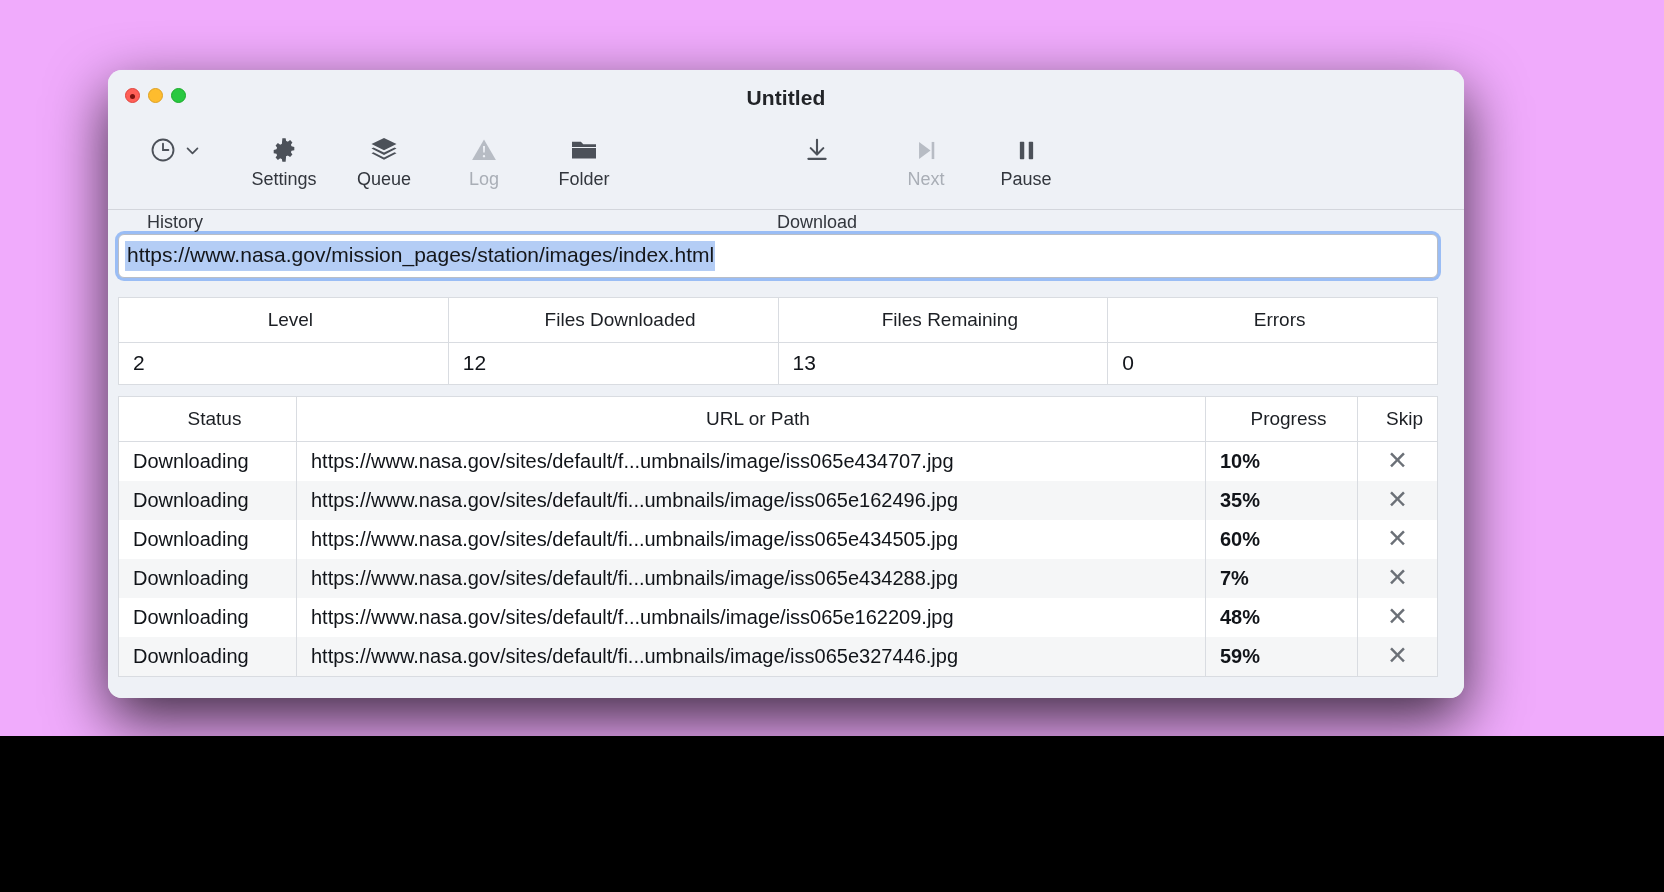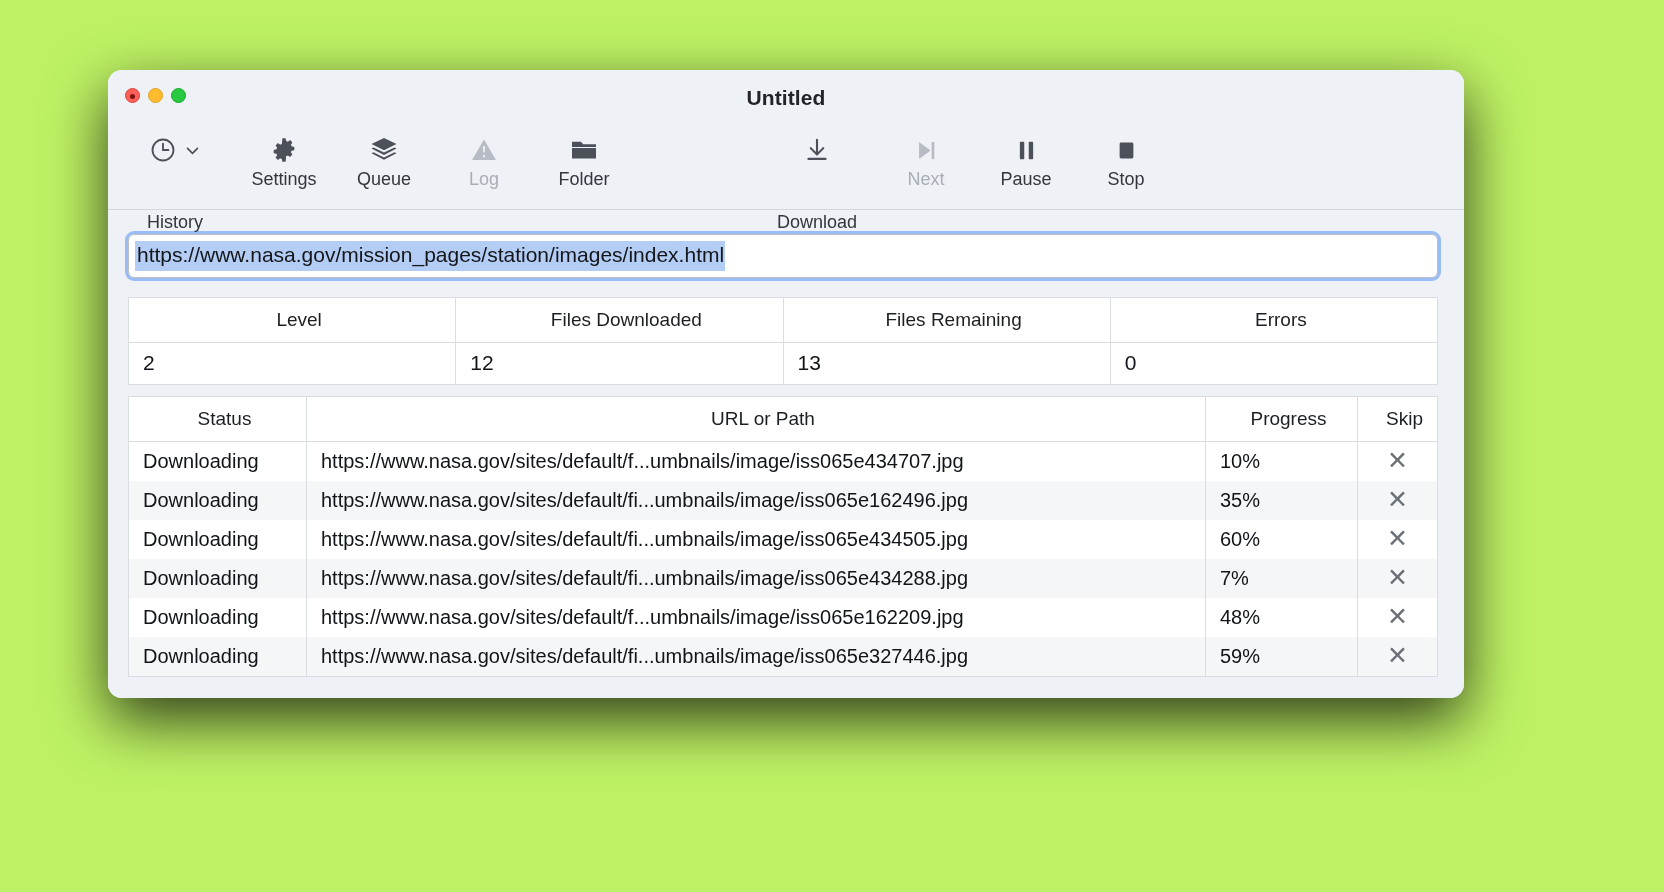--- a/index.html
+++ b/index.html
@@ -6,22 +6,22 @@
   * { box-sizing: border-box; }
   html, body {
     margin: 0; padding: 0;
     width: 1664px; height: 892px;
     background: #000000;
     font-family: "Liberation Sans", sans-serif;
     overflow: hidden;
   }
   #desktop {
     position: relative;
-    width: 1664px; height: 892px;
-    background: #bef264;
+    width: 1664px; height: 736px;
+    background: #f0abfc;
   }
 
   
   .window {
     position: absolute;
     left: 108px; top: 70px;
     width: 1356px; height: 628px;
     background: #eef1f6;
     border-radius: 14px;
     box-shadow: 0 22px 60px rgba(0,0,0,0.75),
@@ -120,21 +120,21 @@
     display: flex;
     align-items: center;
     gap: 7px;
     height: 36px;
     color: #4c5159;
   }
 
   
   .body {
     flex: 1;
-    padding: 24px 26px 0 20px;
+    padding: 24px 26px 0 10px;
     display: flex;
     flex-direction: column;
     background: #eef1f6;
   }
 
   
   .url-field {
     height: 44px;
     background: #ffffff;
     border: 1px solid #b9bec7;
@@ -199,21 +199,21 @@
     white-space: nowrap;
     overflow: hidden;
     text-overflow: clip;
   }
   .list-table td:last-child { border-right: none; }
   .list-table tbody tr:nth-child(even) td { background: #f5f6f7; }
   .list-table tbody tr:nth-child(odd)  td { background: #ffffff; }
 
   .col-status   { width: 178px; }
   .col-url      { width: auto; }
-  .col-progress { width: 152px; }
+  .col-progress { width: 152px; font-weight: bold; }
   .col-skip     { width: 80px; }
 
   .skip-cell {
     text-align: center;
     padding-left: 0 !important;
   }
   .skip-x {
     display: inline-block;
     color: #6b7077;
     font-size: 25px;
@@ -327,28 +327,20 @@
         <div class="tb-item">
           <span class="tb-icon">
             <svg width="27" height="27" viewBox="0 0 24 24" fill="currentColor">
               <rect x="6.1" y="4.3" width="3.9" height="15.4" rx="0.6"></rect>
               <rect x="14.0" y="4.3" width="3.9" height="15.4" rx="0.6"></rect>
             </svg>
           </span>
           <div class="tb-label">Pause</div>
         </div>
 
-        <div class="tb-item">
-          <span class="tb-icon">
-            <svg width="25" height="25" viewBox="0 0 24 24" fill="currentColor">
-              <rect x="5.4" y="4.3" width="13.2" height="15.4" rx="1.4"></rect>
-            </svg>
-          </span>
-          <div class="tb-label">Stop</div>
-        </div>
       </div>
     </div>
 
     <div class="body">
 
       <div class="url-field" title="Enter a URL">
         <span class="url-text">https://www.nasa.gov/mission_pages/station/images/index.html</span>
       </div>
 
       <div class="stats-wrap">

